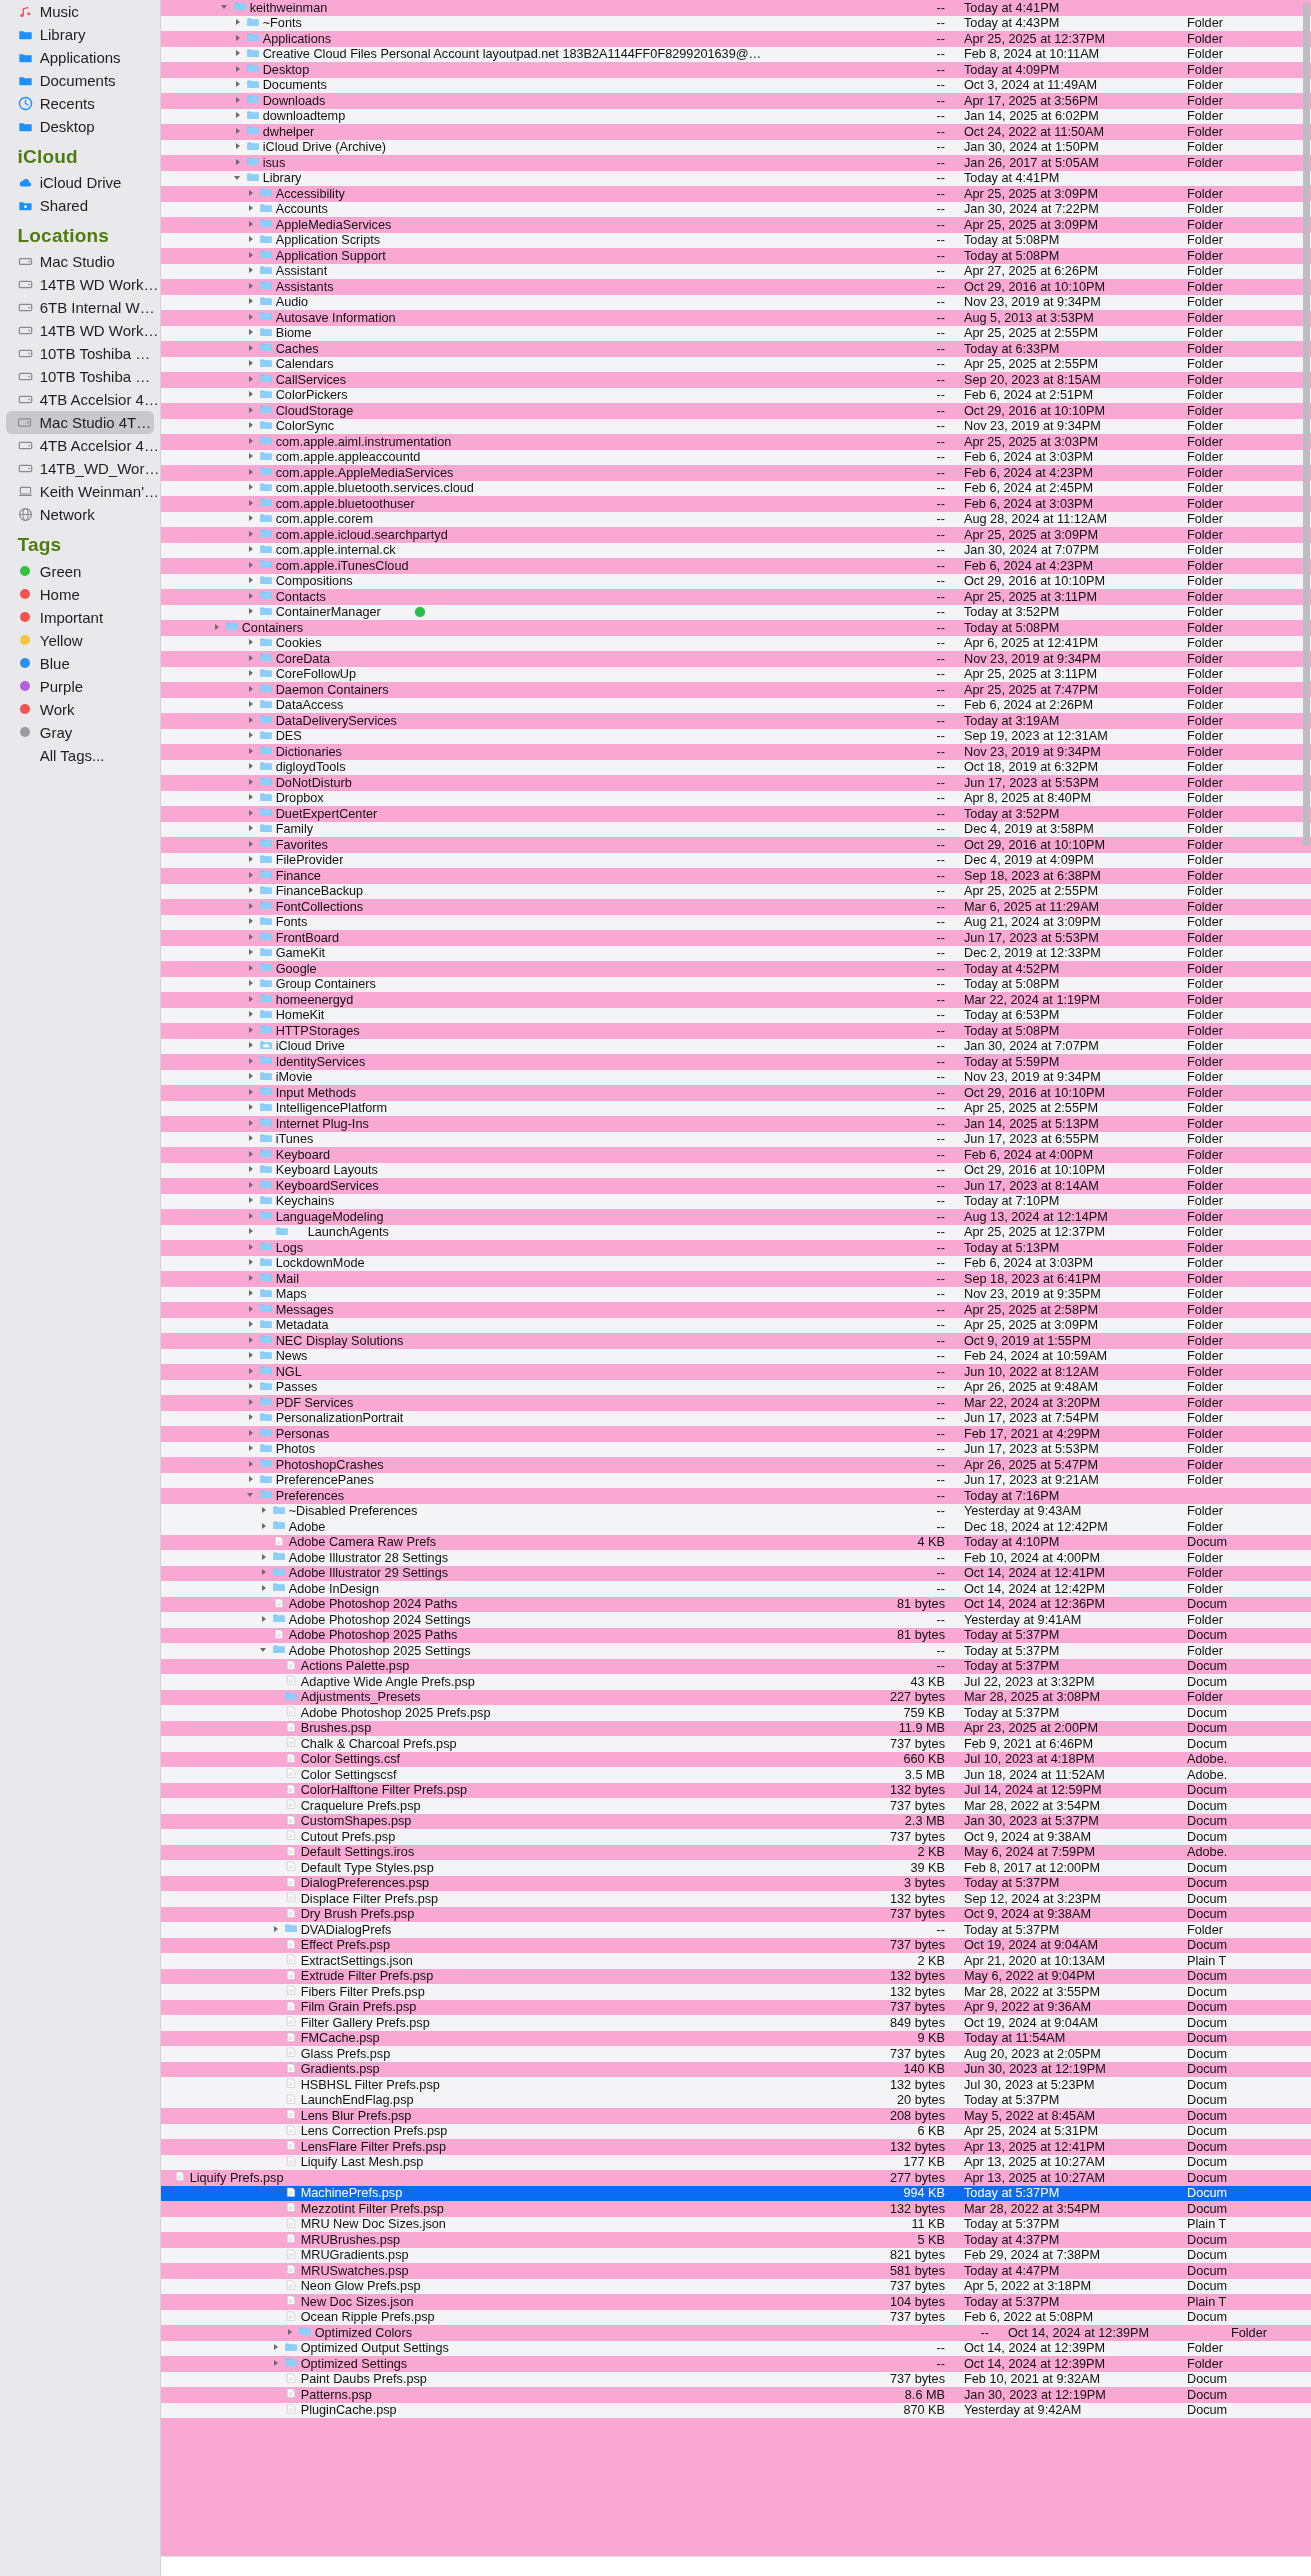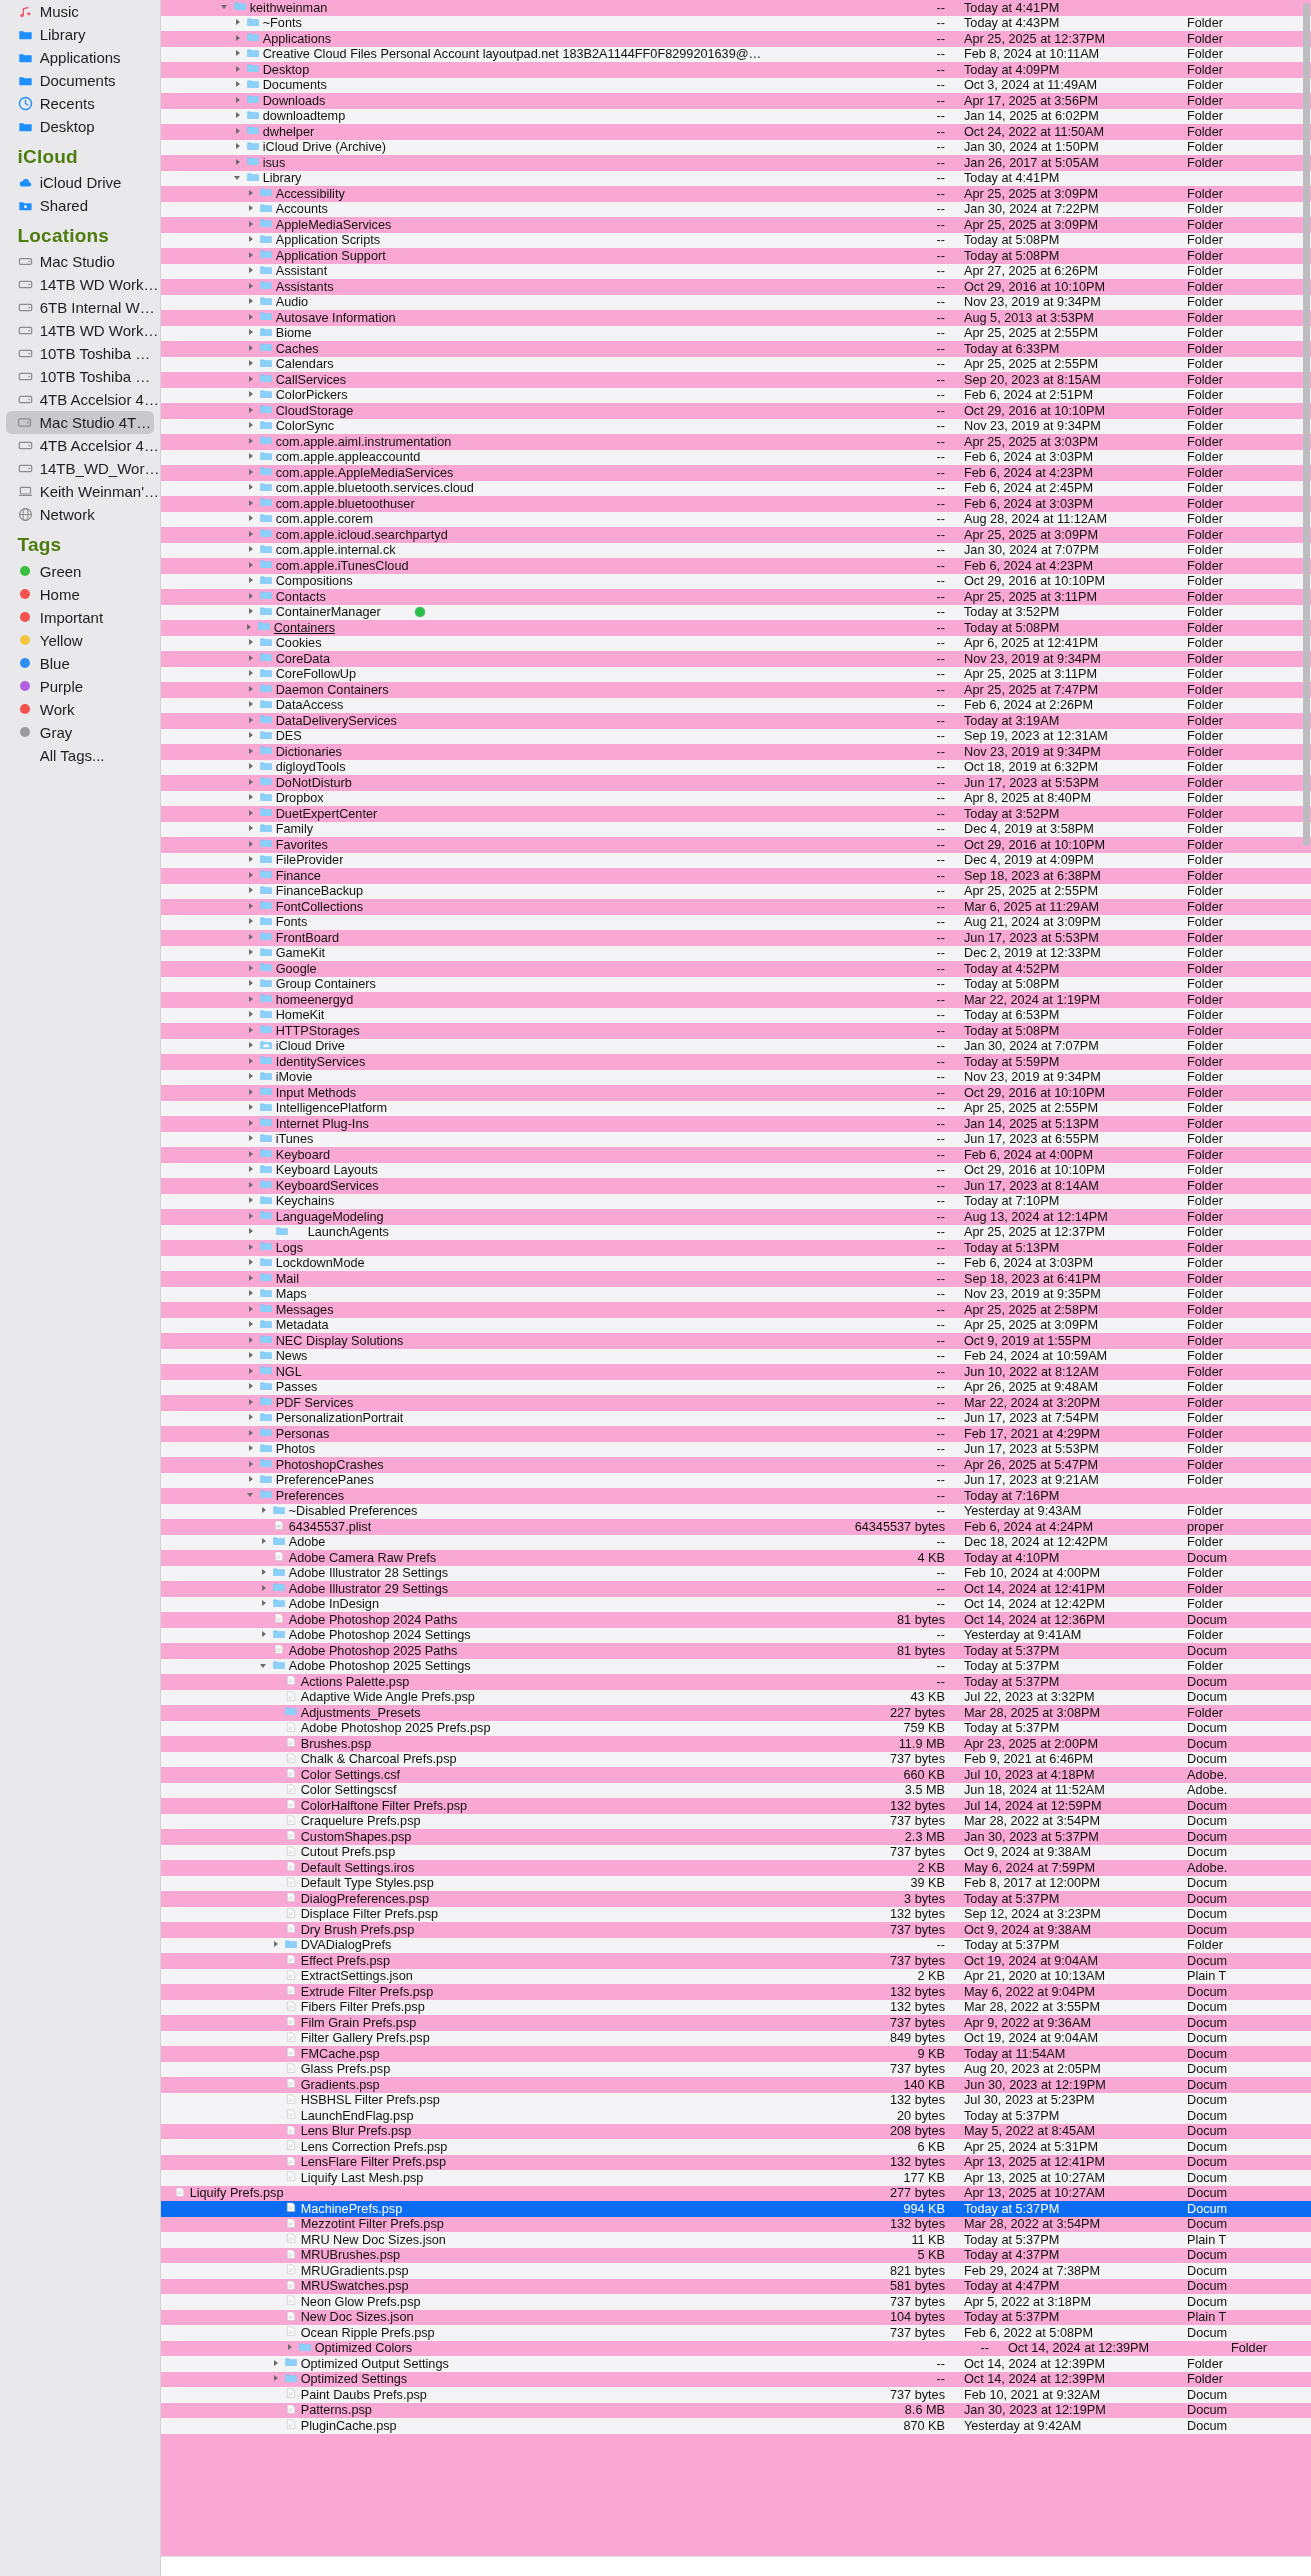--- a/index.html
+++ b/index.html
@@ -843,21 +843,21 @@
                 <path d="M0.6 1.6h5l1.5 1.6h10.3v9a.7.7 0 0 1-.7.7H1.3a.7.7 0 0 1-.7-.7V1.6z" fill="#6dc2f7"></path>
                 <path d="M0.6 3.2h16.8v9a.7.7 0 0 1-.7.7H1.3a.7.7 0 0 1-.7-.7V3.2z" fill="#8ccff9"></path>
               </svg></span>
             <span class="nm">ContainerManager</span>
           </div>
           <div class="c-size">--</div>
           <div class="c-date">Today at 3:52PM</div>
           <div class="c-kind">Folder</div>
         </div>
         <div class="row">
-          <div class="c-name" style="padding-left: 84px; text-decoration: underline;">
+          <div class="c-name" style="padding-left: 52px;">
             <span class="twisty has"></span>
             <span><svg class="ficon" viewBox="0 0 18 14">
                 <path d="M0.6 1.6h5l1.5 1.6h10.3v9a.7.7 0 0 1-.7.7H1.3a.7.7 0 0 1-.7-.7V1.6z" fill="#6dc2f7"></path>
                 <path d="M0.6 3.2h16.8v9a.7.7 0 0 1-.7.7H1.3a.7.7 0 0 1-.7-.7V3.2z" fill="#8ccff9"></path>
               </svg></span>
             <span class="nm">Containers</span>
           </div>
           <div class="c-size">--</div>
           <div class="c-date">Today at 5:08PM</div>
           <div class="c-kind">Folder</div>
@@ -1596,34 +1596,20 @@
             <span class="twisty has"></span>
             <span><svg class="ficon" viewBox="0 0 18 14">
                 <path d="M0.6 1.6h5l1.5 1.6h10.3v9a.7.7 0 0 1-.7.7H1.3a.7.7 0 0 1-.7-.7V1.6z" fill="#6dc2f7"></path>
                 <path d="M0.6 3.2h16.8v9a.7.7 0 0 1-.7.7H1.3a.7.7 0 0 1-.7-.7V3.2z" fill="#8ccff9"></path>
               </svg></span>
             <span class="nm">~Disabled Preferences</span>
           </div>
           <div class="c-size">--</div>
           <div class="c-date">Yesterday at 9:43AM</div>
           <div class="c-kind">Folder</div>
-        </div>
-        <div class="row">
-          <div class="c-name" style="padding-left: 99px;">
-            <span class="twisty"></span>
-            <span><svg class="ficon" viewBox="0 0 18 14">
-                <path d="M3.4 0.6h8l3.2 3.2v9.6H3.4z" fill="#ffffff" stroke="#b7b7ba" stroke-width=".8"></path>
-                <path d="M11.4 0.6l3.2 3.2h-3.2z" fill="#dcdcde"></path>
-                <path d="M5.2 7h7M5.2 9h7M5.2 11h4.4" stroke="#b0b0b3" stroke-width=".8"></path>
-              </svg></span>
-            <span class="nm">64345537.plist</span>
-          </div>
-          <div class="c-size">64345537 bytes</div>
-          <div class="c-date">Feb 6, 2024 at 4:24PM</div>
-          <div class="c-kind">proper</div>
         </div>
         <div class="row alt">
           <div class="c-name" style="padding-left: 99px;">
             <span class="twisty has"></span>
             <span><svg class="ficon" viewBox="0 0 18 14">
                 <path d="M0.6 1.6h5l1.5 1.6h10.3v9a.7.7 0 0 1-.7.7H1.3a.7.7 0 0 1-.7-.7V1.6z" fill="#6dc2f7"></path>
                 <path d="M0.6 3.2h16.8v9a.7.7 0 0 1-.7.7H1.3a.7.7 0 0 1-.7-.7V3.2z" fill="#8ccff9"></path>
               </svg></span>
             <span class="nm">Adobe</span>
           </div>

